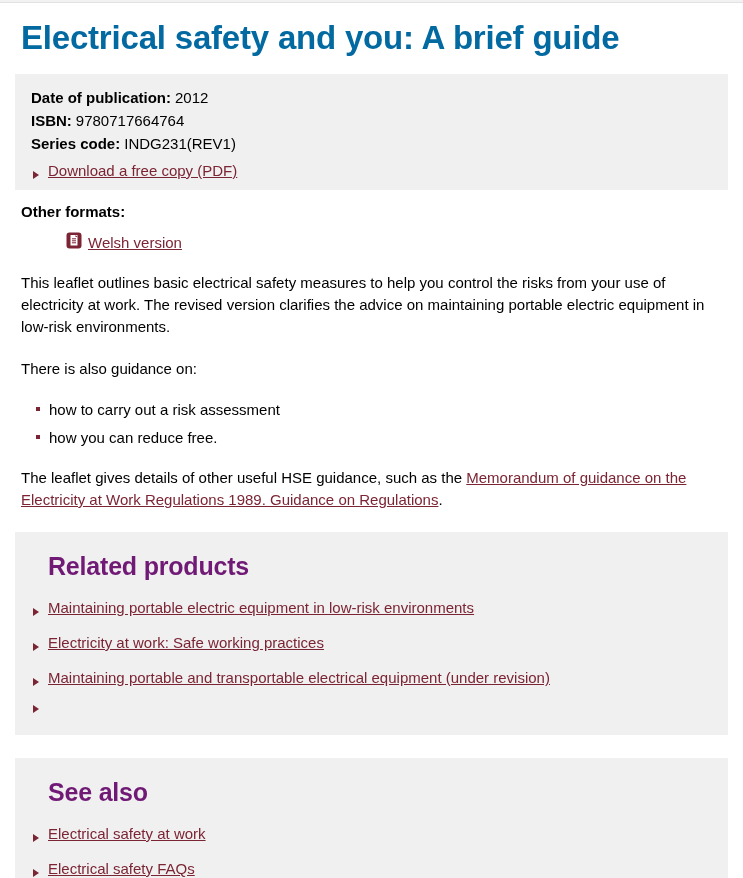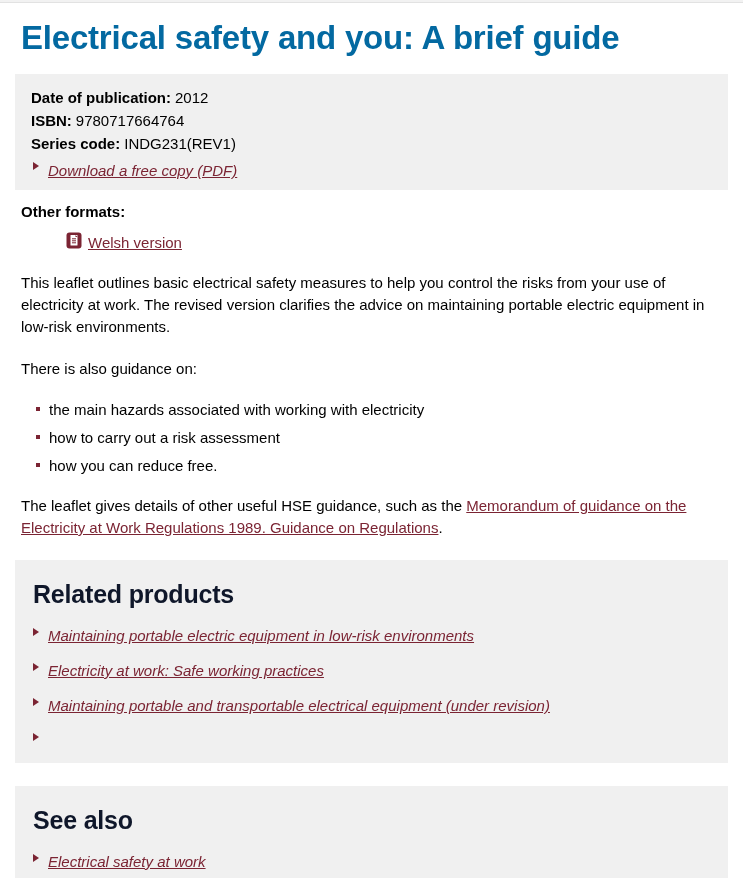--- a/index.html
+++ b/index.html
@@ -21,21 +21,21 @@
   .panel {
     margin: 0 15px; background: #f0f0f0;
   }
 
   .pub-panel { margin-top: 16px; padding: 12px 16px 11px 16px; }
   .pub-row { line-height: 23px; }
   .pub-label { font-weight: bold; margin-right: 4px; }
 
   a { color: #7b2433; text-decoration: underline; cursor: pointer; }
 
-  .arrow-row { display: flex; align-items: flex-start; margin-top: 7px; font-style: italic; }
+  .arrow-row { display: flex; align-items: flex-end; margin-top: 7px; }
   .tri {
     width: 0; height: 0; display: inline-block;
     border-left: 6px solid #7b2433;
     border-top: 4.5px solid transparent;
     border-bottom: 4.5px solid transparent;
     margin: 0 9px 0 2px; flex: none;
   }
 
   .other-formats-heading { margin: 13px 21px 0 21px; font-weight: bold; }
 
@@ -50,22 +50,22 @@
   }
   ul.square-list li .sq {
     position: absolute; left: 15px; top: 6px;
     width: 4px; height: 4px; background: #7b2433; display: inline-block;
   }
 
   .links-panel { padding: 14px 16px 22px 16px; }
   .related-panel { margin-top: 21px; }
   .seealso-panel { margin-top: 23px; }
   h2.panel-heading {
-    font-size: 25px; font-weight: bold; color: #0f172a; letter-spacing: -0.2px;
-    margin: 6px 2px 14px 2px;
+    font-size: 25px; font-weight: bold; color: #701a75; letter-spacing: -0.2px;
+    margin: 6px 2px 14px 17px;
   }
   .links-panel .arrow-row { margin-top: 0; }
   .links-panel ul { list-style: none; }
   .links-panel li { margin-top: 19px; line-height: 16px; }
 </style>
 </head>
 <body>
 
 <div class="top-strip"></div>
 
@@ -101,21 +101,20 @@
     </svg>
   </span>
   <a>Welsh version</a>
 </div>
 
 <p class="body-text">This leaflet outlines basic electrical safety measures to help you control the risks from your use of electricity at work. The revised version clarifies the advice on maintaining portable electric equipment in low-risk environments.</p>
 
 <p class="body-text">There is also guidance on:</p>
 
 <ul class="square-list">
-  <li><span class="sq"></span><span>the main hazards associated with working with electricity</span></li>
   <li><span class="sq"></span><span>how to carry out a risk assessment</span></li>
   <li><span class="sq"></span><span>how you can reduce free.</span></li>
 </ul>
 
 <p class="body-text">
   <span>The leaflet gives details of other useful HSE guidance, such as the </span><a>Memorandum of guidance on the Electricity at Work Regulations 1989. Guidance on Regulations</a><span>.</span>
 </p>
 
 <div class="panel links-panel related-panel">
   <h2 class="panel-heading">Related products</h2>

